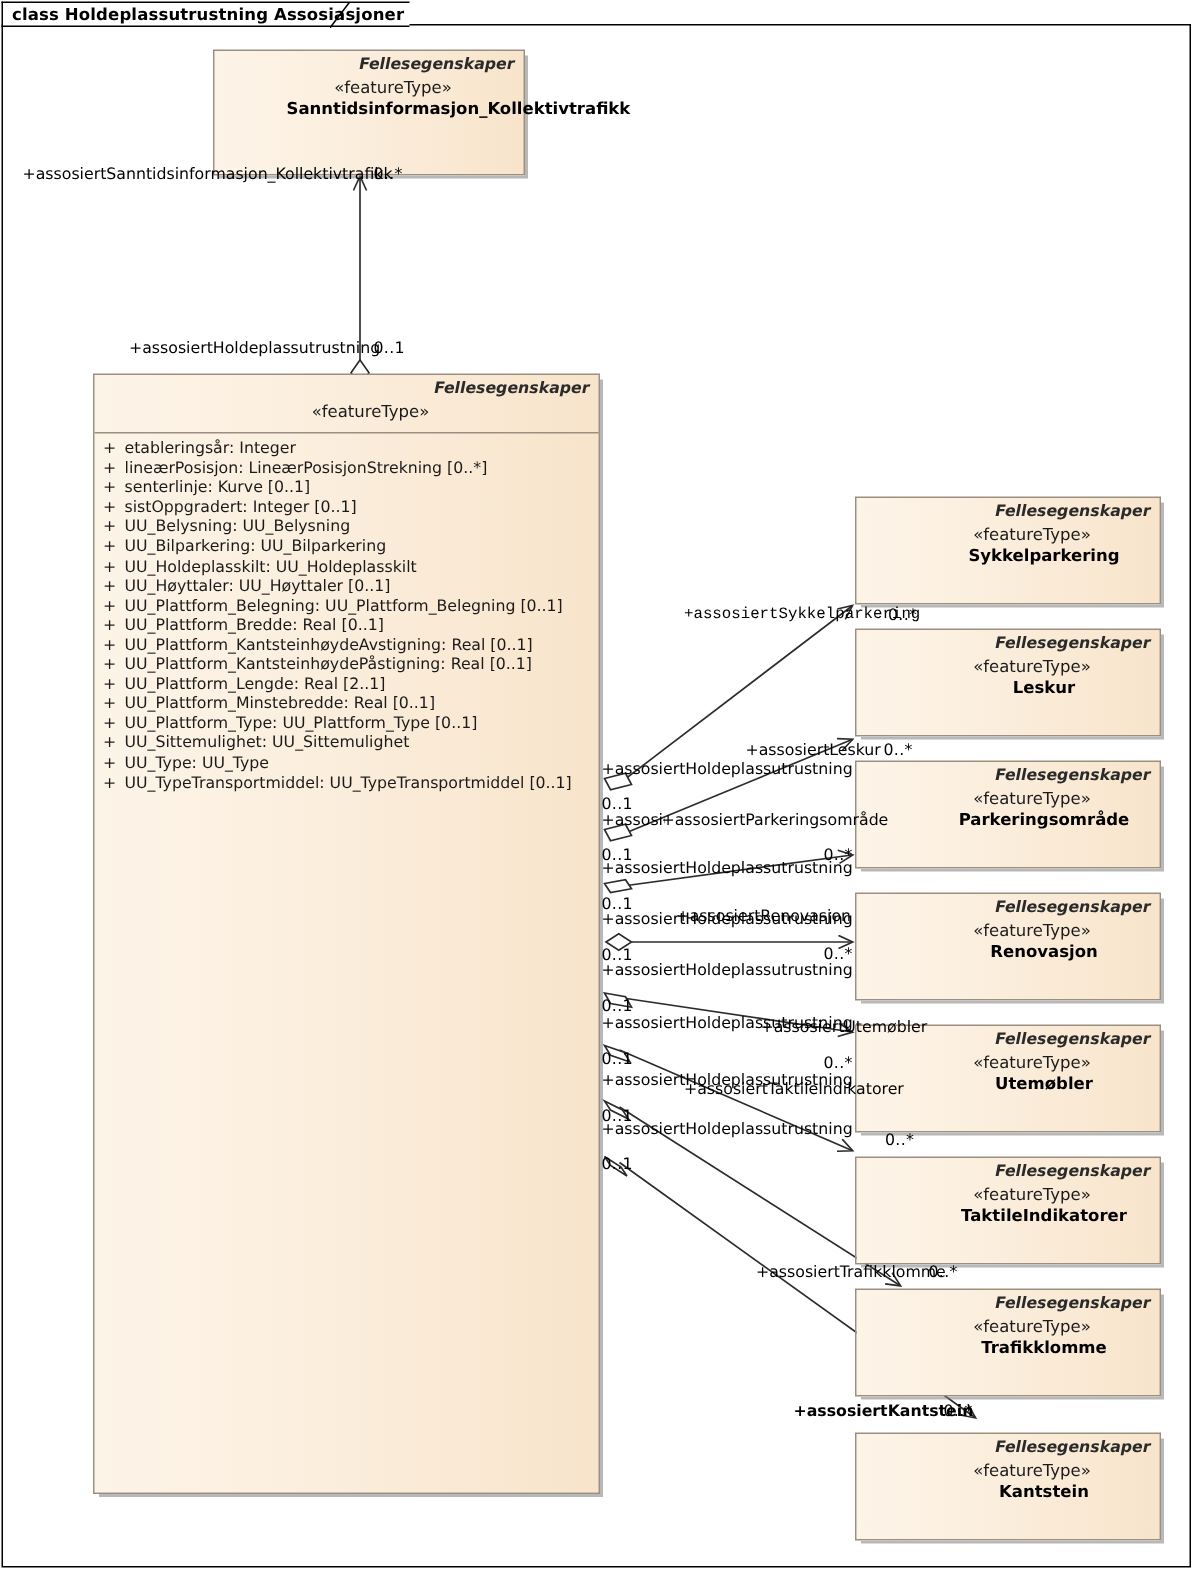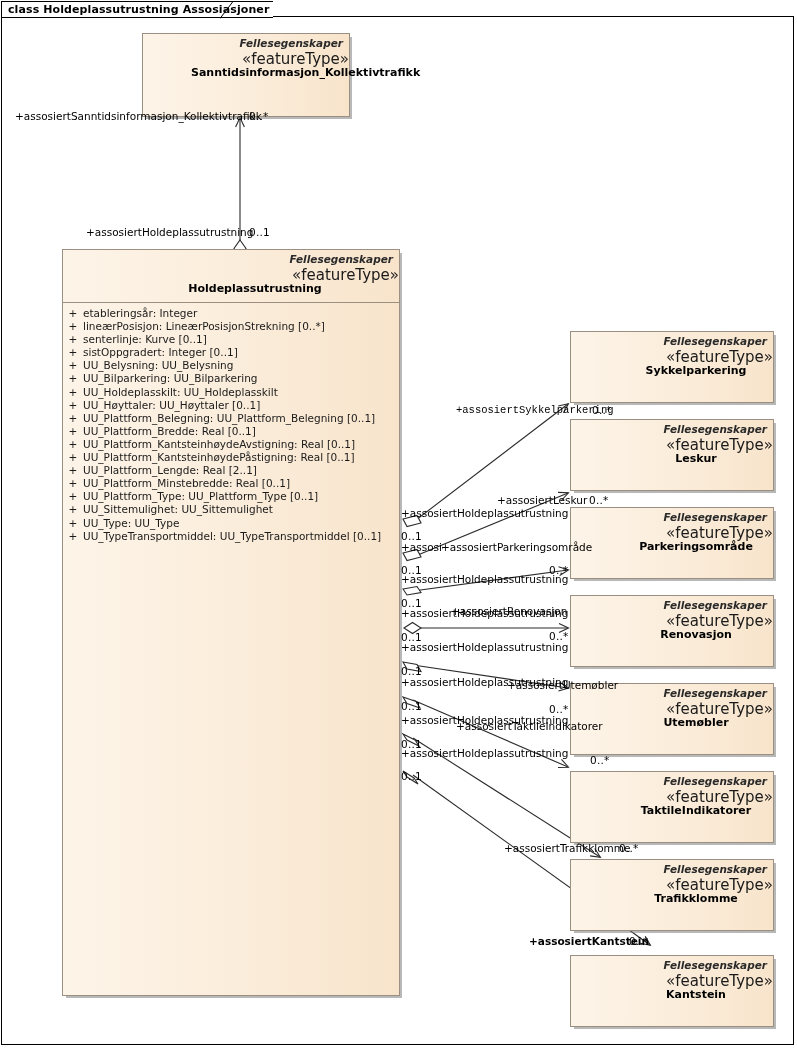--- a/index.html
+++ b/index.html
@@ -70,22 +70,22 @@
     text-align: right;
     font-size: 10.5px;
     font-style: italic;
     font-weight: bold;
     color: #2a2a2a;
     padding: 3px 6px 0 10px;
     line-height: 13px;
     white-space: nowrap;
   }
   .uml-class .stereotype {
-    text-align: right;
-    font-size: 15px;
+    text-align: center;
+    font-size: 11px;
     color: #1a1a1a;
     line-height: 14px;
     padding-top: 2px;
     white-space: nowrap;
     margin-left: 32px;
   }
   .uml-class .cname {
     text-align: center;
     font-size: 11px;
     font-weight: bold;
@@ -222,21 +222,20 @@
   <div class="uml-class" style="left:142px; top:33px; width:208px; height:84px;">
     <div class="pkg">Fellesegenskaper</div>
     <div class="stereotype">«featureType»</div>
     <div class="cname">Sanntidsinformasjon_Kollektivtrafikk</div>
   </div>
 
   <div class="uml-class main" style="left:62px; top:249px; width:338px; height:747px;">
     <div class="head">
       <div class="pkg">Fellesegenskaper</div>
       <div class="stereotype">«featureType»</div>
-      <div class="cname">Holdeplassutrustning</div>
     </div>
     <div class="divider"></div>
     <div class="attrs">
       <div class="attr-row">
         <span class="attr-vis">+</span>
         <span class="attr-text">etableringsår: Integer</span>
       </div>
       <div class="attr-row">
         <span class="attr-vis">+</span>
         <span class="attr-text">lineærPosisjon: LineærPosisjonStrekning [0..*]</span>

